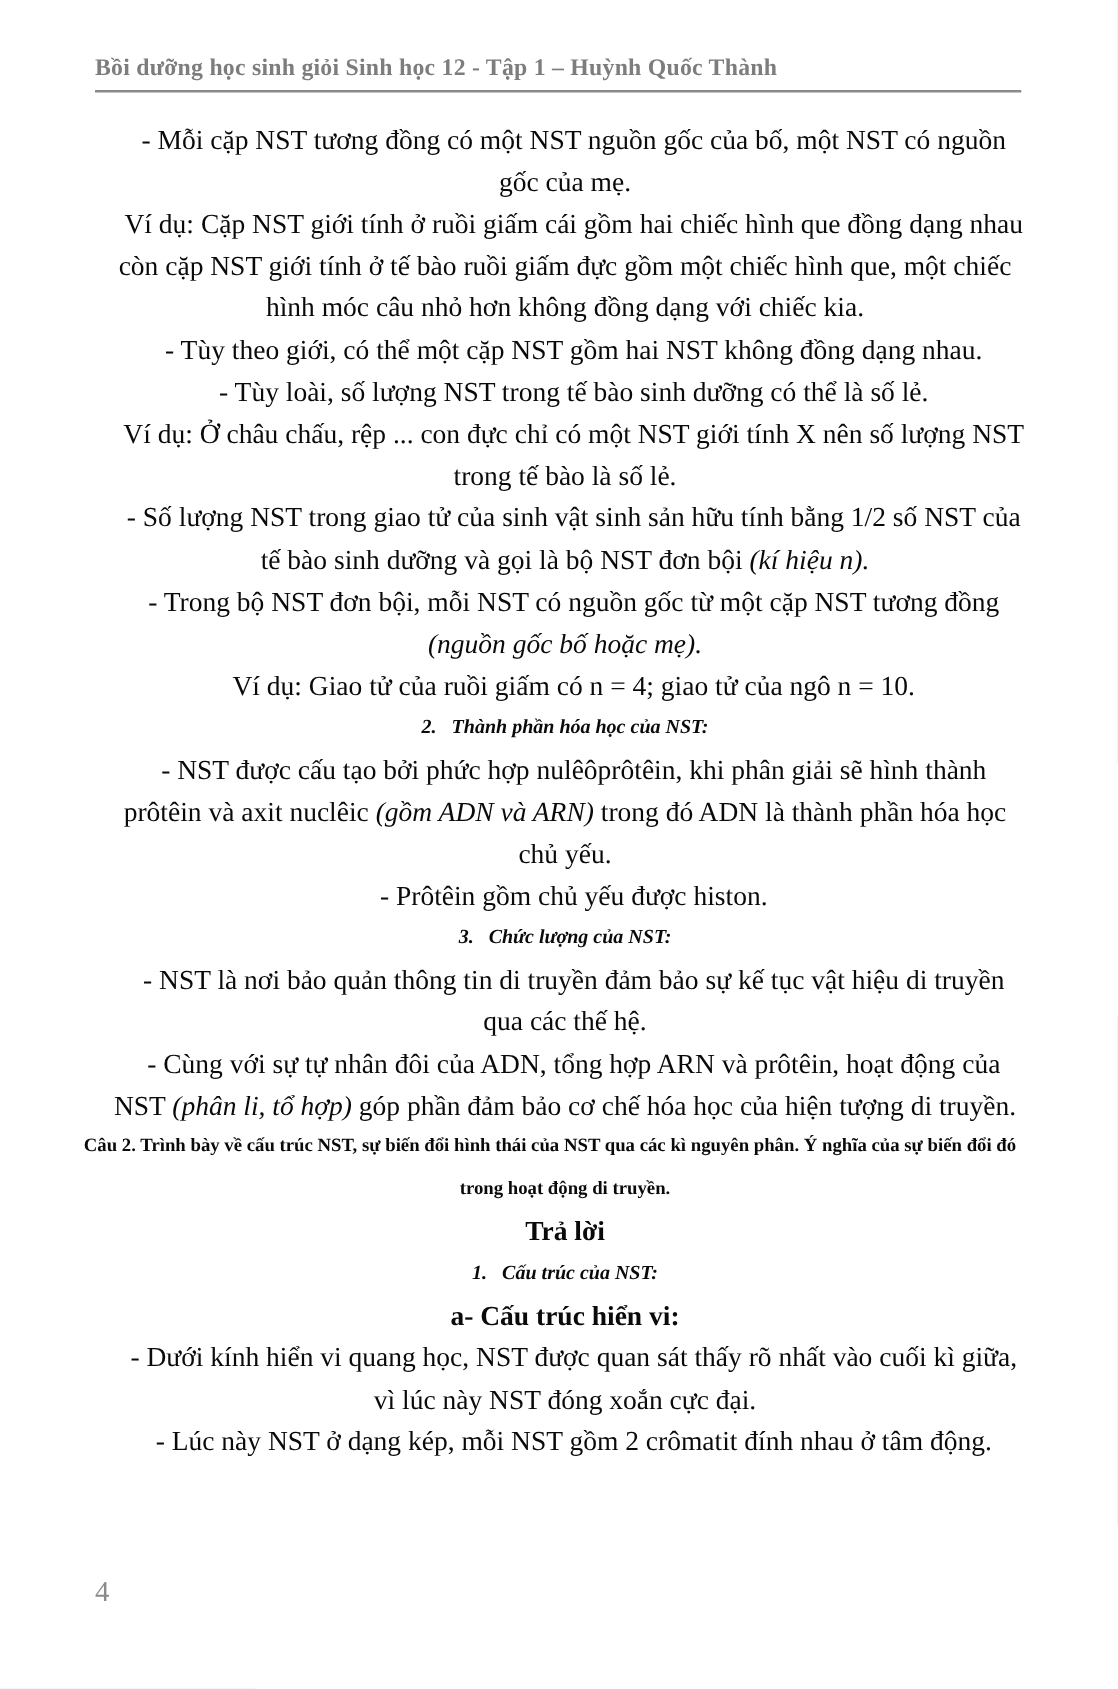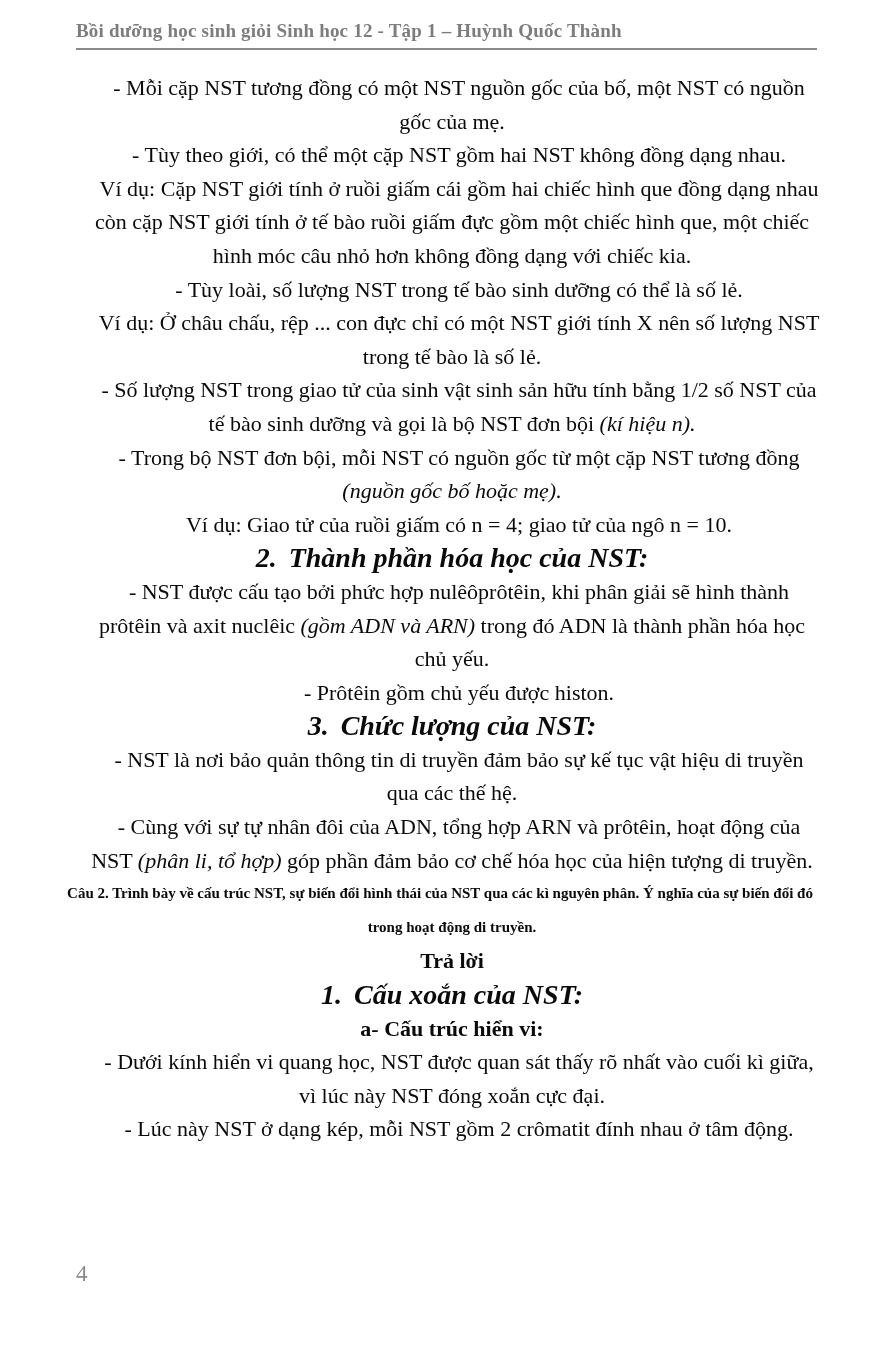--- a/index.html
+++ b/index.html
@@ -9,21 +9,21 @@
     height: 1351px;
     background: #ffffff;
     margin: 0 auto;
     position: relative;
     font-family: "Liberation Serif", "DejaVu Serif", serif;
     color: #0a0a0a;
     overflow: hidden;
   }
   .header {
     margin: 0 77px 0 76px;
-    padding-top: 20px;
+    padding-top: 44px;
     padding-bottom: 6px;
     border-bottom: 2px solid #8a8a8a;
     color: #7d7d7d;
     font-weight: bold;
     font-size: 19px;
     letter-spacing: 0.2px;
   }
   .content {
     margin: 21px 74px 0 84px;
     font-size: 22px;
@@ -31,21 +31,21 @@
     text-align: justify;
   }
   .content p { margin: 0; text-align: center; }
   .para { text-indent: 14px; }
   .para i { font-style: italic; }
   .heading-num {
     font-weight: bold;
     font-style: italic;
     margin-left: -13px;
     text-indent: 0;
-    font-size: 28px;
+    font-size: 16px;
   }
   .heading-num .hnum { margin-right: 12px; }
   .question {
     font-weight: bold;
     margin-left: 6px;
     text-indent: -24px;
     font-size: 15px;
   }
   .answer-label {
     text-align: center;
@@ -65,34 +65,34 @@
     font-size: 23px;
   }
 </style>
 </head>
 <body>
 
 <div class="page">
   <div class="header">Bồi dưỡng học sinh giỏi Sinh học 12 - Tập 1 – Huỳnh Quốc Thành</div>
   <div class="content">
       <p class="para">- Mỗi cặp NST tương đồng có một NST nguồn gốc của bố, một NST có nguồn gốc của mẹ.</p>
+      <p class="para">Ví dụ: Cặp NST giới tính ở ruồi giấm cái gồm hai chiếc hình que đồng dạng nhau còn cặp NST giới tính ở tế bào ruồi giấm đực gồm một chiếc hình que, một chiếc hình móc câu nhỏ hơn không đồng dạng với chiếc kia.</p>
       <p class="para">- Tùy theo giới, có thể một cặp NST gồm hai NST không đồng dạng nhau.</p>
-      <p class="para">Ví dụ: Cặp NST giới tính ở ruồi giấm cái gồm hai chiếc hình que đồng dạng nhau còn cặp NST giới tính ở tế bào ruồi giấm đực gồm một chiếc hình que, một chiếc hình móc câu nhỏ hơn không đồng dạng với chiếc kia.</p>
       <p class="para">- Tùy loài, số lượng NST trong tế bào sinh dưỡng có thể là số lẻ.</p>
       <p class="para">Ví dụ: Ở châu chấu, rệp ... con đực chỉ có một NST giới tính X nên số lượng NST trong tế bào là số lẻ.</p>
       <p class="para">- Số lượng NST trong giao tử của sinh vật sinh sản hữu tính bằng 1/2 số NST của tế bào sinh dưỡng và gọi là bộ NST đơn bội <i>(kí hiệu n).</i></p>
       <p class="para">- Trong bộ NST đơn bội, mỗi NST có nguồn gốc từ một cặp NST tương đồng <i>(nguồn gốc bố hoặc mẹ).</i></p>
       <p class="para">Ví dụ: Giao tử của ruồi giấm có n = 4; giao tử của ngô n = 10.</p>
       <p class="heading-num"><span class="hnum">2.</span><span>Thành phần hóa học của NST:</span></p>
       <p class="para">- NST được cấu tạo bởi phức hợp nulêôprôtêin, khi phân giải sẽ hình thành prôtêin và axit nuclêic <i>(gồm ADN và ARN)</i> trong đó ADN là thành phần hóa học chủ yếu.</p>
       <p class="para">- Prôtêin gồm chủ yếu được histon.</p>
       <p class="heading-num"><span class="hnum">3.</span><span>Chức lượng của NST:</span></p>
       <p class="para">- NST là nơi bảo quản thông tin di truyền đảm bảo sự kế tục vật hiệu di truyền qua các thế hệ.</p>
       <p class="para">- Cùng với sự tự nhân đôi của ADN, tổng hợp ARN và prôtêin, hoạt động của NST <i>(phân li, tổ hợp)</i> góp phần đảm bảo cơ chế hóa học của hiện tượng di truyền.</p>
       <p class="question">Câu 2. Trình bày về cấu trúc NST, sự biến đổi hình thái của NST qua các kì nguyên phân. Ý nghĩa của sự biến đổi đó trong hoạt động di truyền.</p>
       <p class="answer-label">Trả lời</p>
-      <p class="heading-num"><span class="hnum">1.</span><span>Cấu xoắn của NST:</span></p>
+      <p class="heading-num"><span class="hnum">1.</span><span>Cấu trúc của NST:</span></p>
       <p class="subheading">a- Cấu trúc hiển vi:</p>
       <p class="para">- Dưới kính hiển vi quang học, NST được quan sát thấy rõ nhất vào cuối kì giữa, vì lúc này NST đóng xoắn cực đại.</p>
       <p class="para">- Lúc này NST ở dạng kép, mỗi NST gồm 2 crômatit đính nhau ở tâm động.</p>
     </div>
   <div class="page-number">4</div>
 </div>
 
 </body></html>

